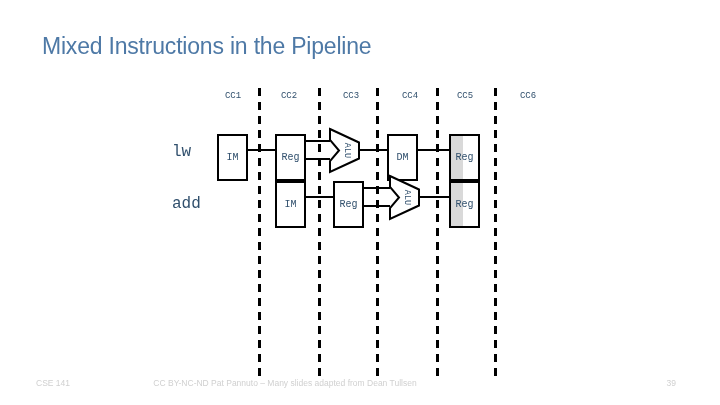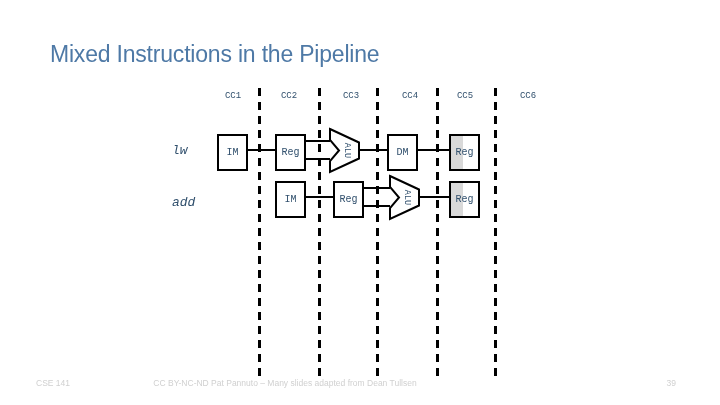--- a/index.html
+++ b/index.html
@@ -1,40 +1,40 @@
 <!DOCTYPE html>
 <html><head>
 <meta charset="utf-8">
 <style>
   html,body{margin:0;padding:0;}
   body{
     width:720px;height:405px;background:#ffffff;position:relative;
     overflow:hidden;font-family:"Liberation Sans",sans-serif;
   }
   .title{
-    position:absolute;left:42px;top:33px;margin:8px;
+    position:absolute;left:42px;top:33px;margin:0;
     font-size:23px;font-weight:400;color:#4e79a6;letter-spacing:-0.2px;
     font-family:"Liberation Sans",sans-serif;
   }
   .cc{
     position:absolute;top:91px;transform:translateX(-50%);
     font-family:"Liberation Mono","DejaVu Sans Mono",monospace;
     font-size:9px;color:#31506d;white-space:nowrap;text-align:right;
   }
   .vsep{
     position:absolute;top:88px;height:289px;width:3px;
     background:repeating-linear-gradient(to bottom,#000 0 8px,transparent 8px 14px);
   }
   .instr{
     position:absolute;left:172px;
     font-family:"Liberation Mono","DejaVu Sans Mono",monospace;
-    font-size:13px;color:#31506d;font-style:italic;
+    font-size:16px;color:#31506d;
   }
   .stage{
-    position:absolute;width:31px;height:37px;box-sizing:border-box;
+    position:absolute;width:31px;height:47px;box-sizing:border-box;
     border:2px solid #000;background:#fff;
     display:flex;align-items:center;justify-content:center;
     font-family:"Liberation Mono","DejaVu Sans Mono",monospace;
     font-size:10px;color:#31506d;
   }
   .stage.shaded{
     background:linear-gradient(to right,#d9d9d9 0 45%,#ffffff 45% 100%);
   }
   .wire{position:absolute;height:2px;background:#000;}
   .alu{position:absolute;width:31px;height:45px;overflow:visible;}

